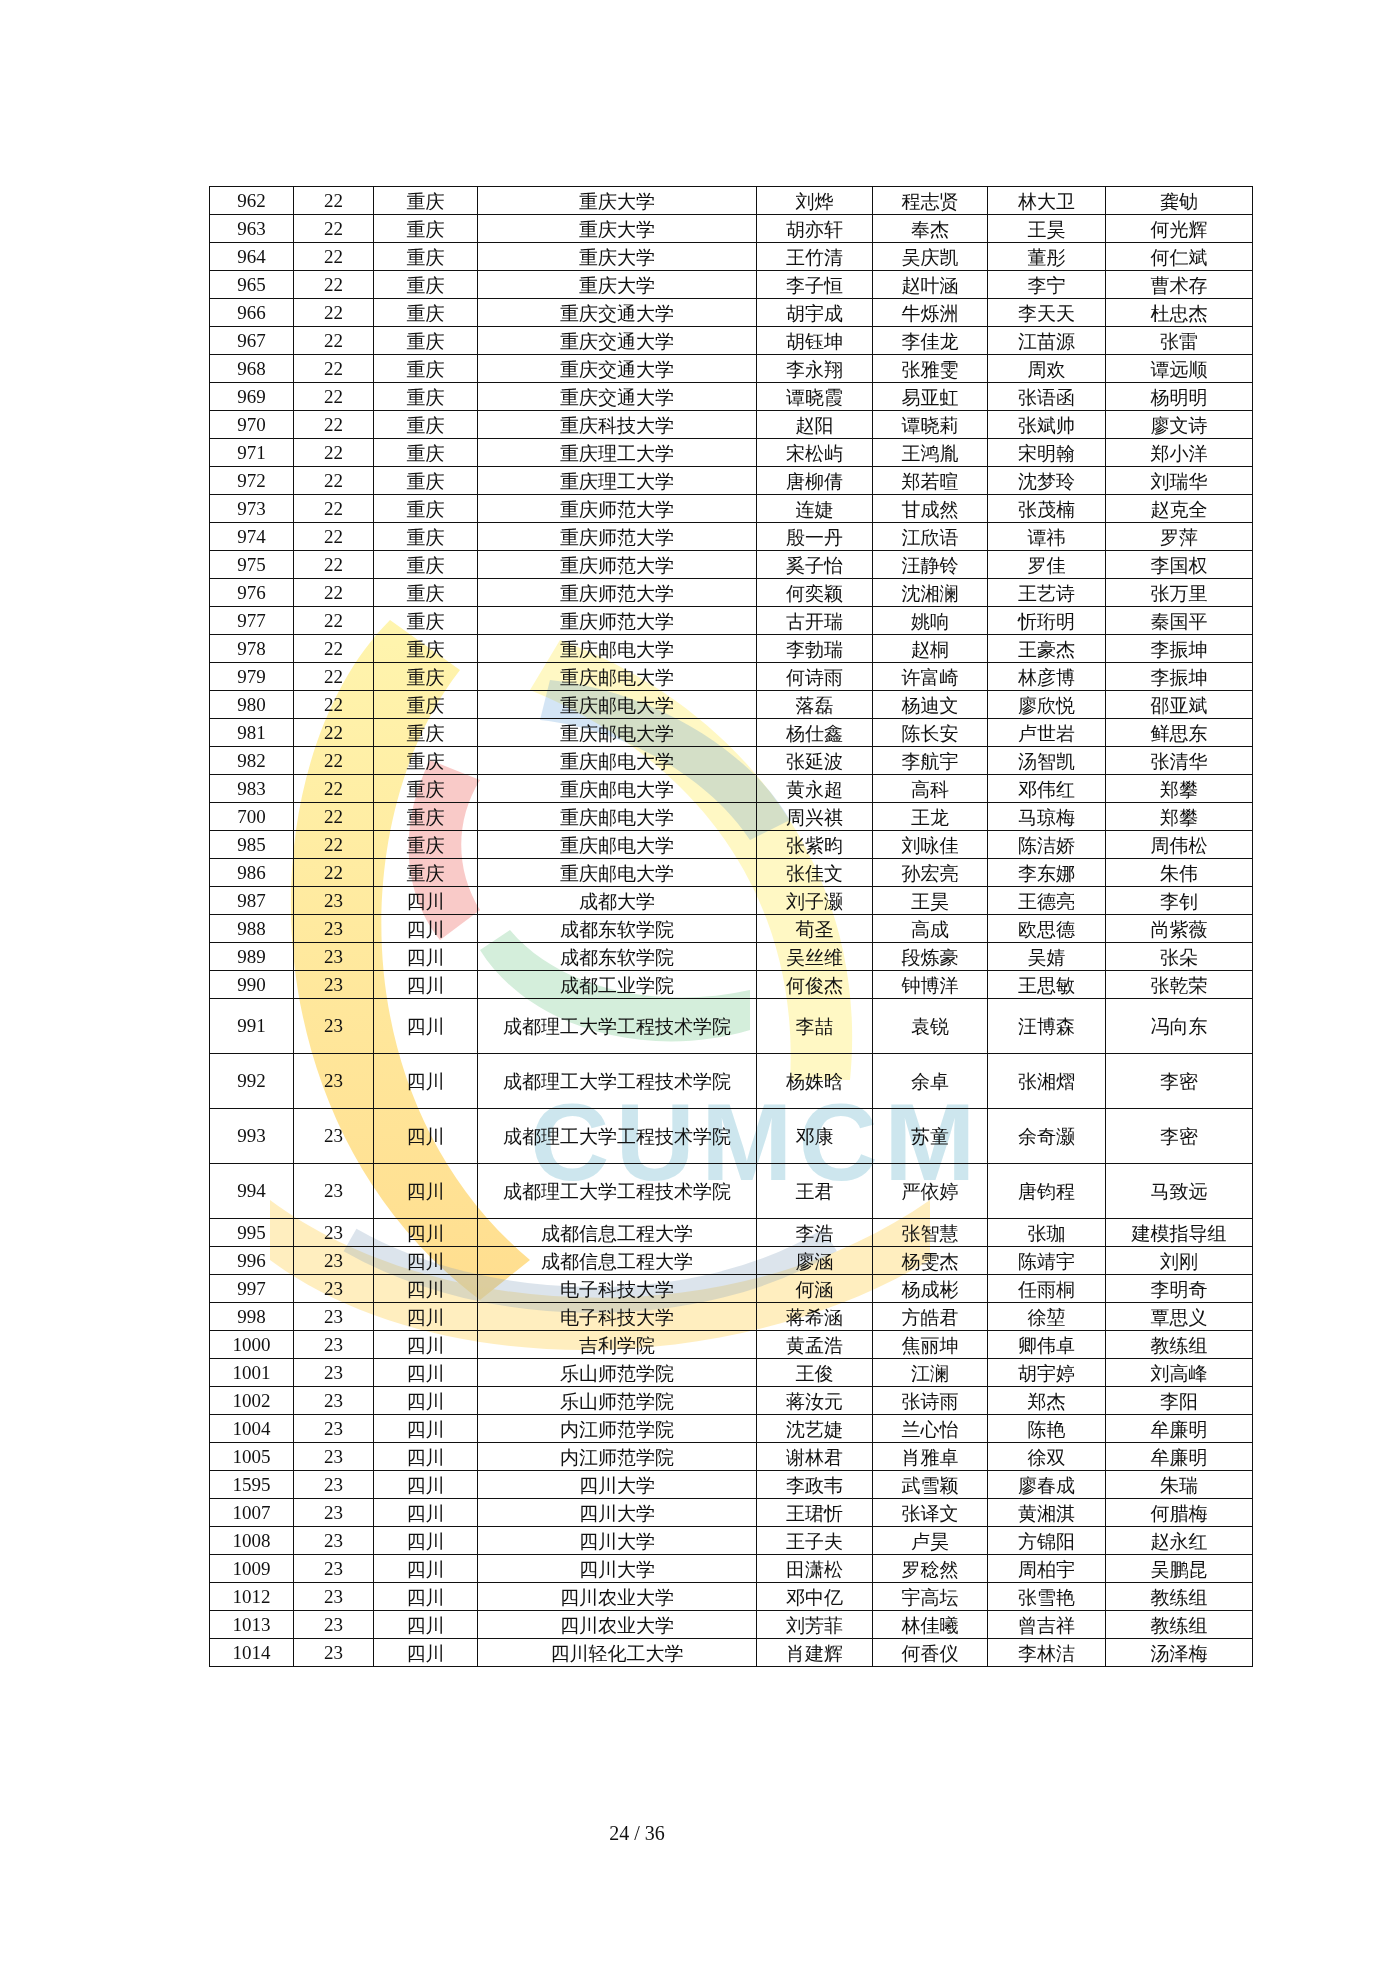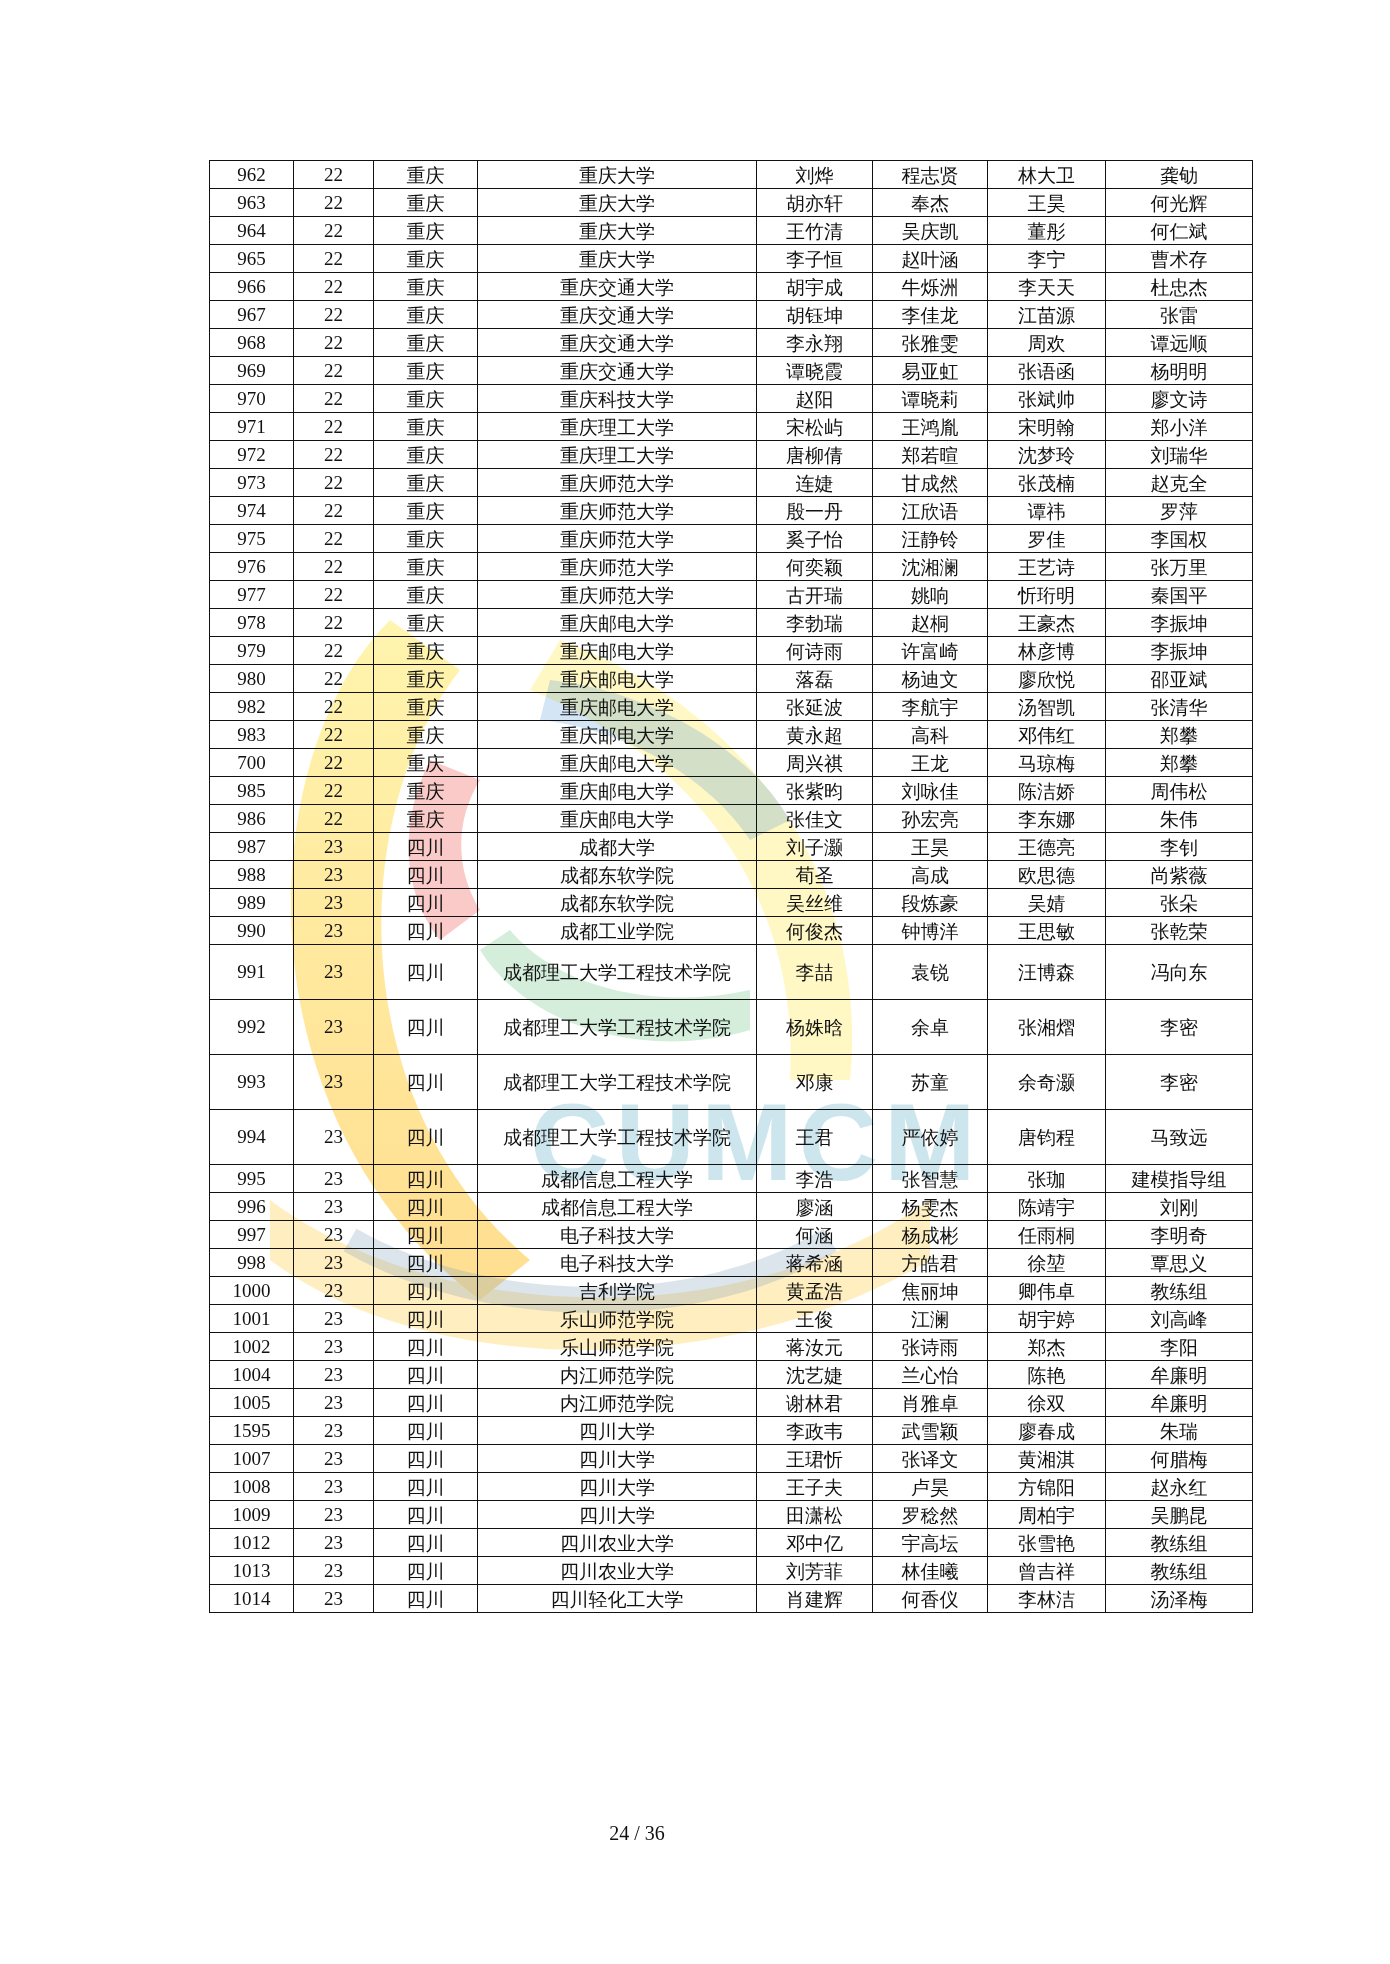--- a/index.html
+++ b/index.html
@@ -1,20 +1,20 @@
 <!DOCTYPE html>
 <html><head>
 <meta charset="utf-8">
 <style>
   html, body { margin: 0; padding: 0; background: #ffffff; }
   body { width: 1390px; height: 1964px; position: relative; overflow: hidden;
          font-family: "DejaVu Serif", "Liberation Serif", serif; color: #111; }
   .watermark { position: absolute; left: 230px; top: 560px; width: 760px; height: 820px;
                pointer-events: none; z-index: 0; }
-  table.roster { position: absolute; left: 209px; top: 160px; width: 872px;
+  table.roster { position: absolute; left: 209px; top: 186px; width: 872px;
                  border-collapse: collapse; table-layout: fixed; z-index: 1; }
   table.roster td { border: 1.5px solid #111; text-align: center; vertical-align: middle;
                     font-size: 19px; padding: 0; height: 27px; line-height: 20px;
                     white-space: nowrap; overflow: hidden; background: transparent; }
   table.roster tr.tall td { height: 54px; }
   .num { font-family: "Liberation Serif", serif; font-size: 20px; }
   .footer { position: absolute; top: 1822px; left: 0; width: 1274px; text-align: center;
             font-family: "Liberation Serif", serif; font-size: 20px; color: #111; }
 </style>
 </head>
@@ -233,20 +233,30 @@
         <td class="num">980</td>
         <td class="num">22</td>
         <td>重庆</td>
         <td>重庆邮电大学</td>
         <td>落磊</td>
         <td>杨迪文</td>
         <td>廖欣悦</td>
         <td>邵亚斌</td>
       </tr>
       <tr>
+        <td class="num">981</td>
+        <td class="num">22</td>
+        <td>重庆</td>
+        <td>重庆邮电大学</td>
+        <td>杨仕鑫</td>
+        <td>陈长安</td>
+        <td>卢世岩</td>
+        <td>鲜思东</td>
+      </tr>
+      <tr>
         <td class="num">982</td>
         <td class="num">22</td>
         <td>重庆</td>
         <td>重庆邮电大学</td>
         <td>张延波</td>
         <td>李航宇</td>
         <td>汤智凯</td>
         <td>张清华</td>
       </tr>
       <tr>

